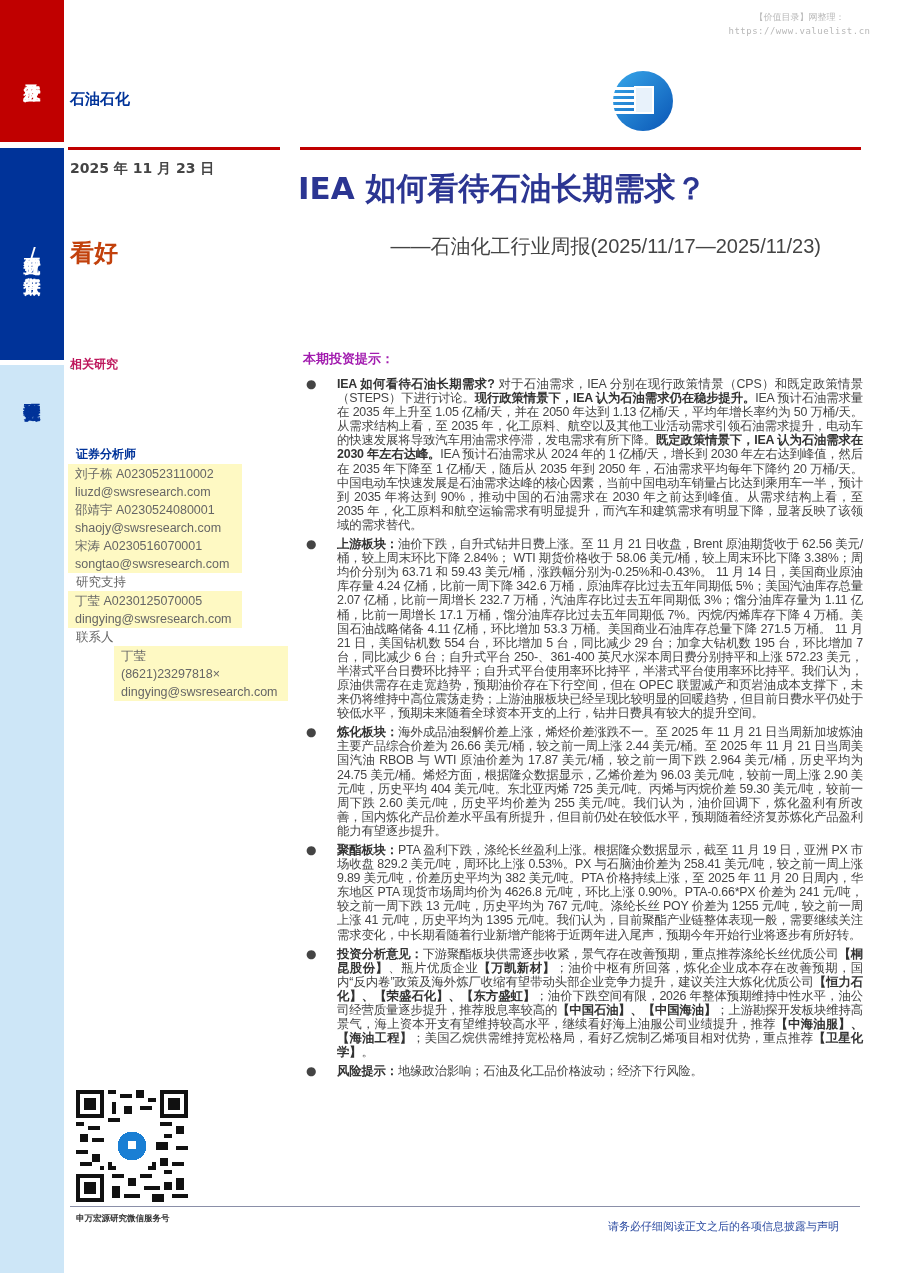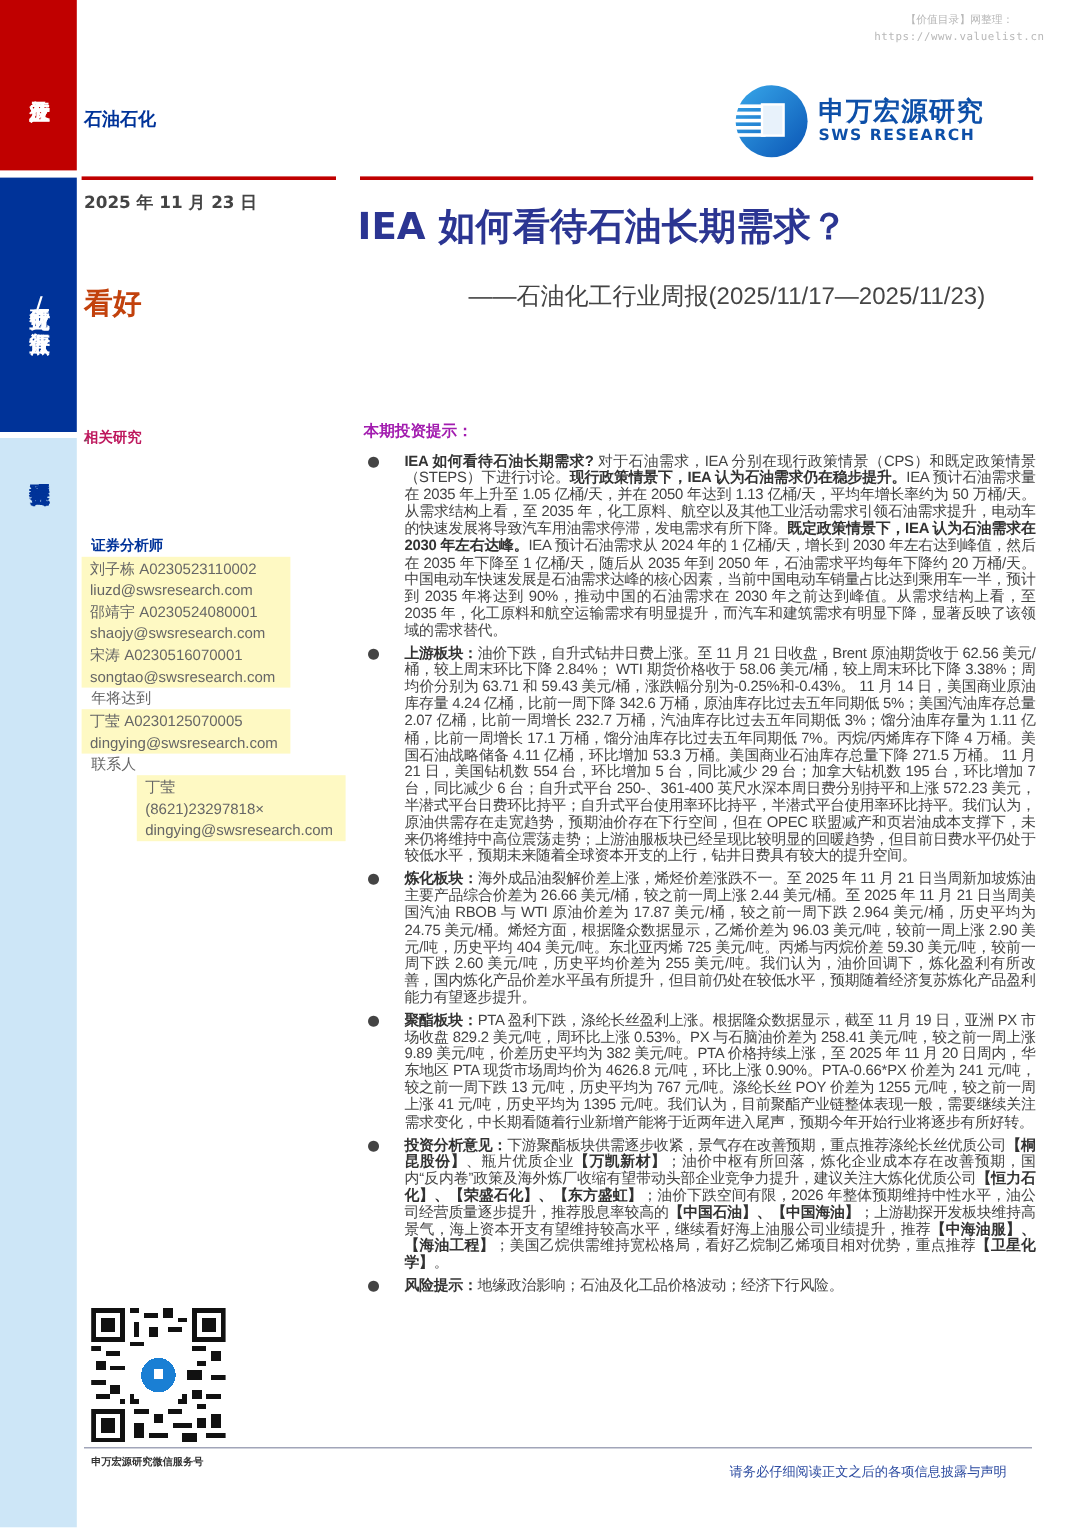--- a/index.html
+++ b/index.html
@@ -81,21 +81,21 @@
 
   <div class="analyst-title">证券分析师</div>
   <div class="analyst-box box1">
     <div>刘子栋 A0230523110002</div>
     <div>liuzd@swsresearch.com</div>
     <div>邵靖宇 A0230524080001</div>
     <div>shaojy@swsresearch.com</div>
     <div>宋涛 A0230516070001</div>
     <div>songtao@swsresearch.com</div>
   </div>
-  <div class="analyst-label" style="top:573px;">年将达到</div>
+  <div class="analyst-label" style="top:573px;">研究支持</div>
   <div class="analyst-box box2">
     <div>丁莹 A0230125070005</div>
     <div>dingying@swsresearch.com</div>
   </div>
   <div class="analyst-label" style="top:628px;">联系人</div>
   <div class="analyst-box box3">
     <div>丁莹</div>
     <div>(8621)23297818×</div>
     <div>dingying@swsresearch.com</div>
   </div>
@@ -173,24 +173,20 @@
     </defs>
     <circle cx="31" cy="31" r="30" fill="url(#lg)"></circle>
     <rect x="0" y="17" width="26" height="3" fill="#ffffff"></rect>
     <rect x="0" y="23" width="26" height="3" fill="#ffffff"></rect>
     <rect x="0" y="29" width="26" height="3" fill="#ffffff"></rect>
     <rect x="0" y="35" width="26" height="3" fill="#ffffff"></rect>
     <rect x="0" y="41" width="26" height="3" fill="#ffffff"></rect>
     <rect x="22" y="16" width="20" height="28" fill="#ffffff"></rect>
     <rect x="24" y="18" width="16" height="24" fill="#e8f2fb"></rect>
   </svg>
-  <div class="logo-text">
-    <div class="logo-cn">申万宏源研究</div>
-    <div class="logo-en">SWS RESEARCH</div>
-  </div>
 </div>
 
 <div class="red-rule-right"></div>
 
 <h1 class="title">IEA 如何看待石油长期需求？</h1>
 <div class="subtitle">——石油化工行业周报(2025/11/17—2025/11/23)</div>
 
 <div class="tips-title">本期投资提示：</div>
 <div class="bullets" id="bullets">
     <div class="bullet">

